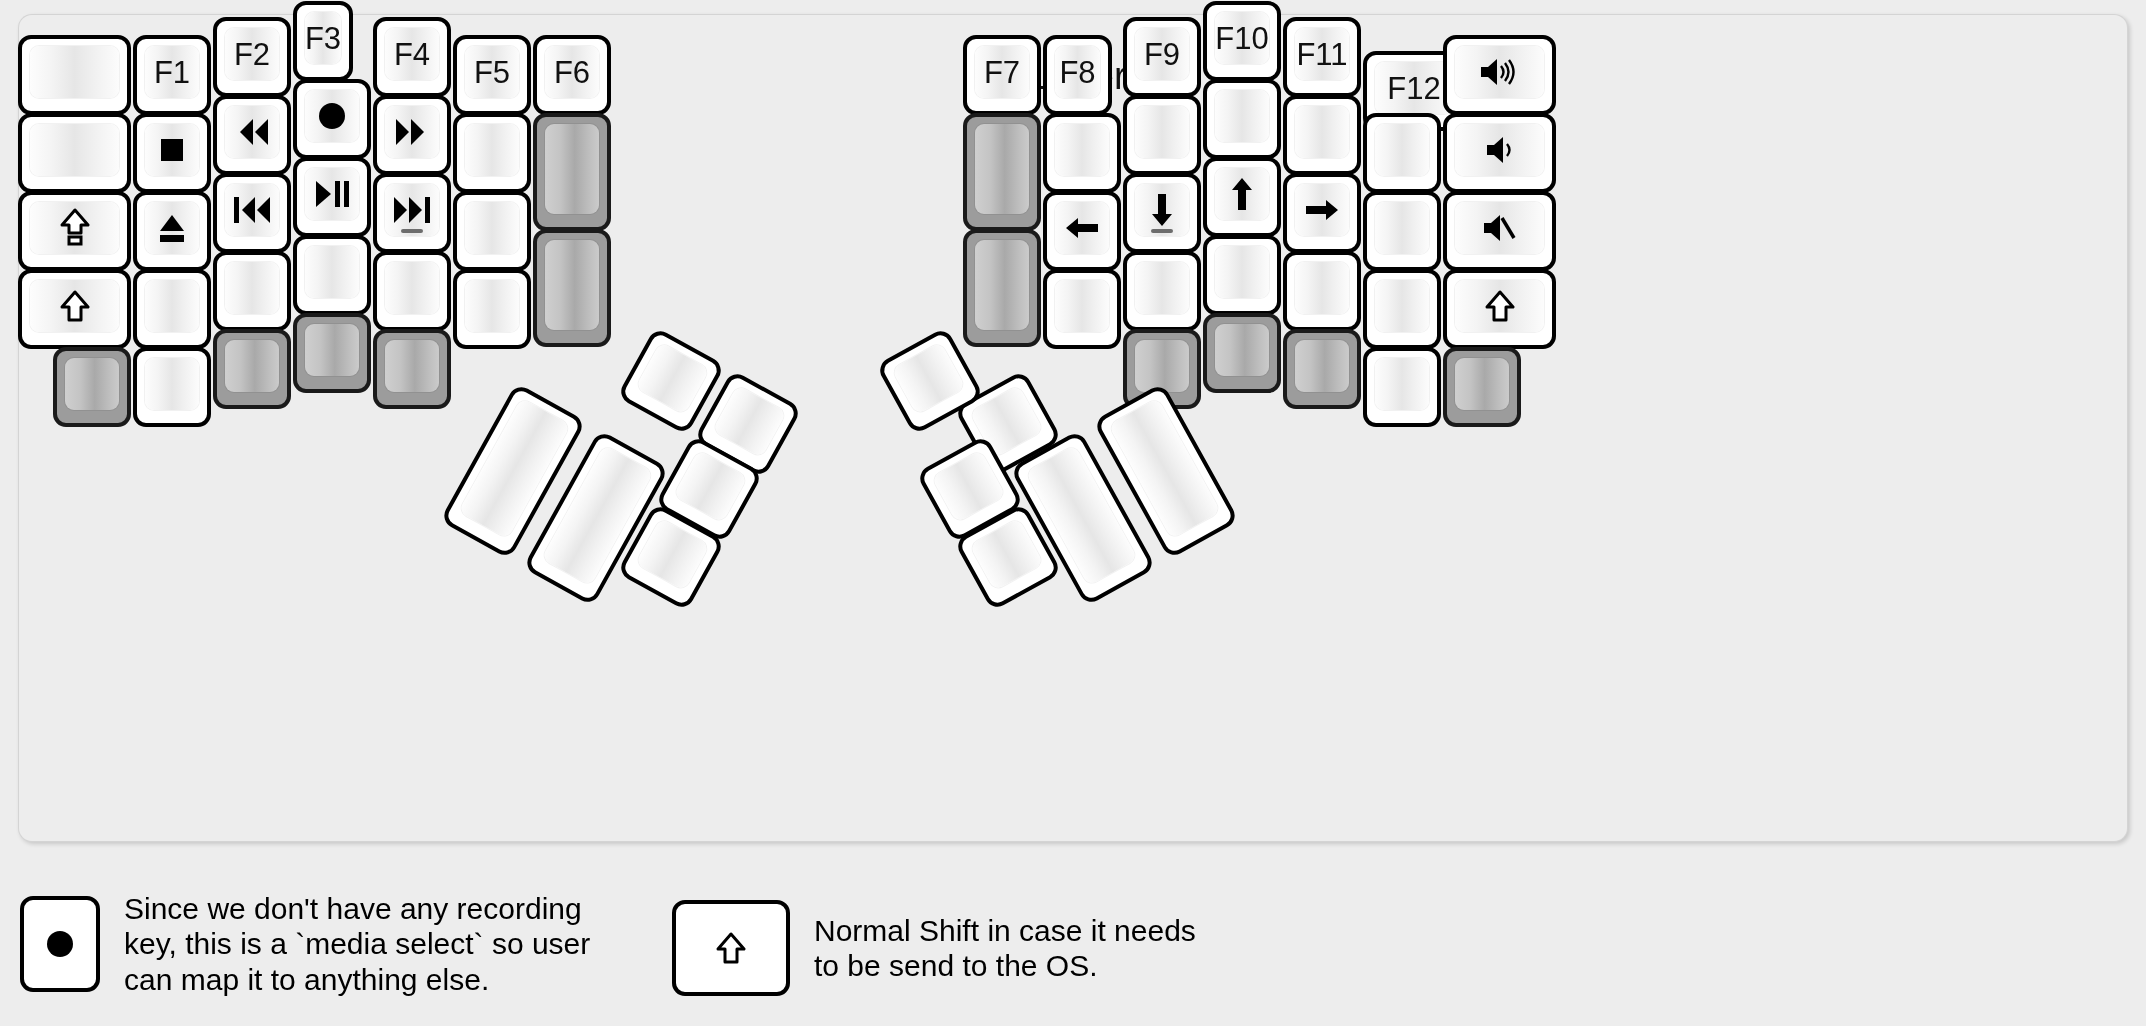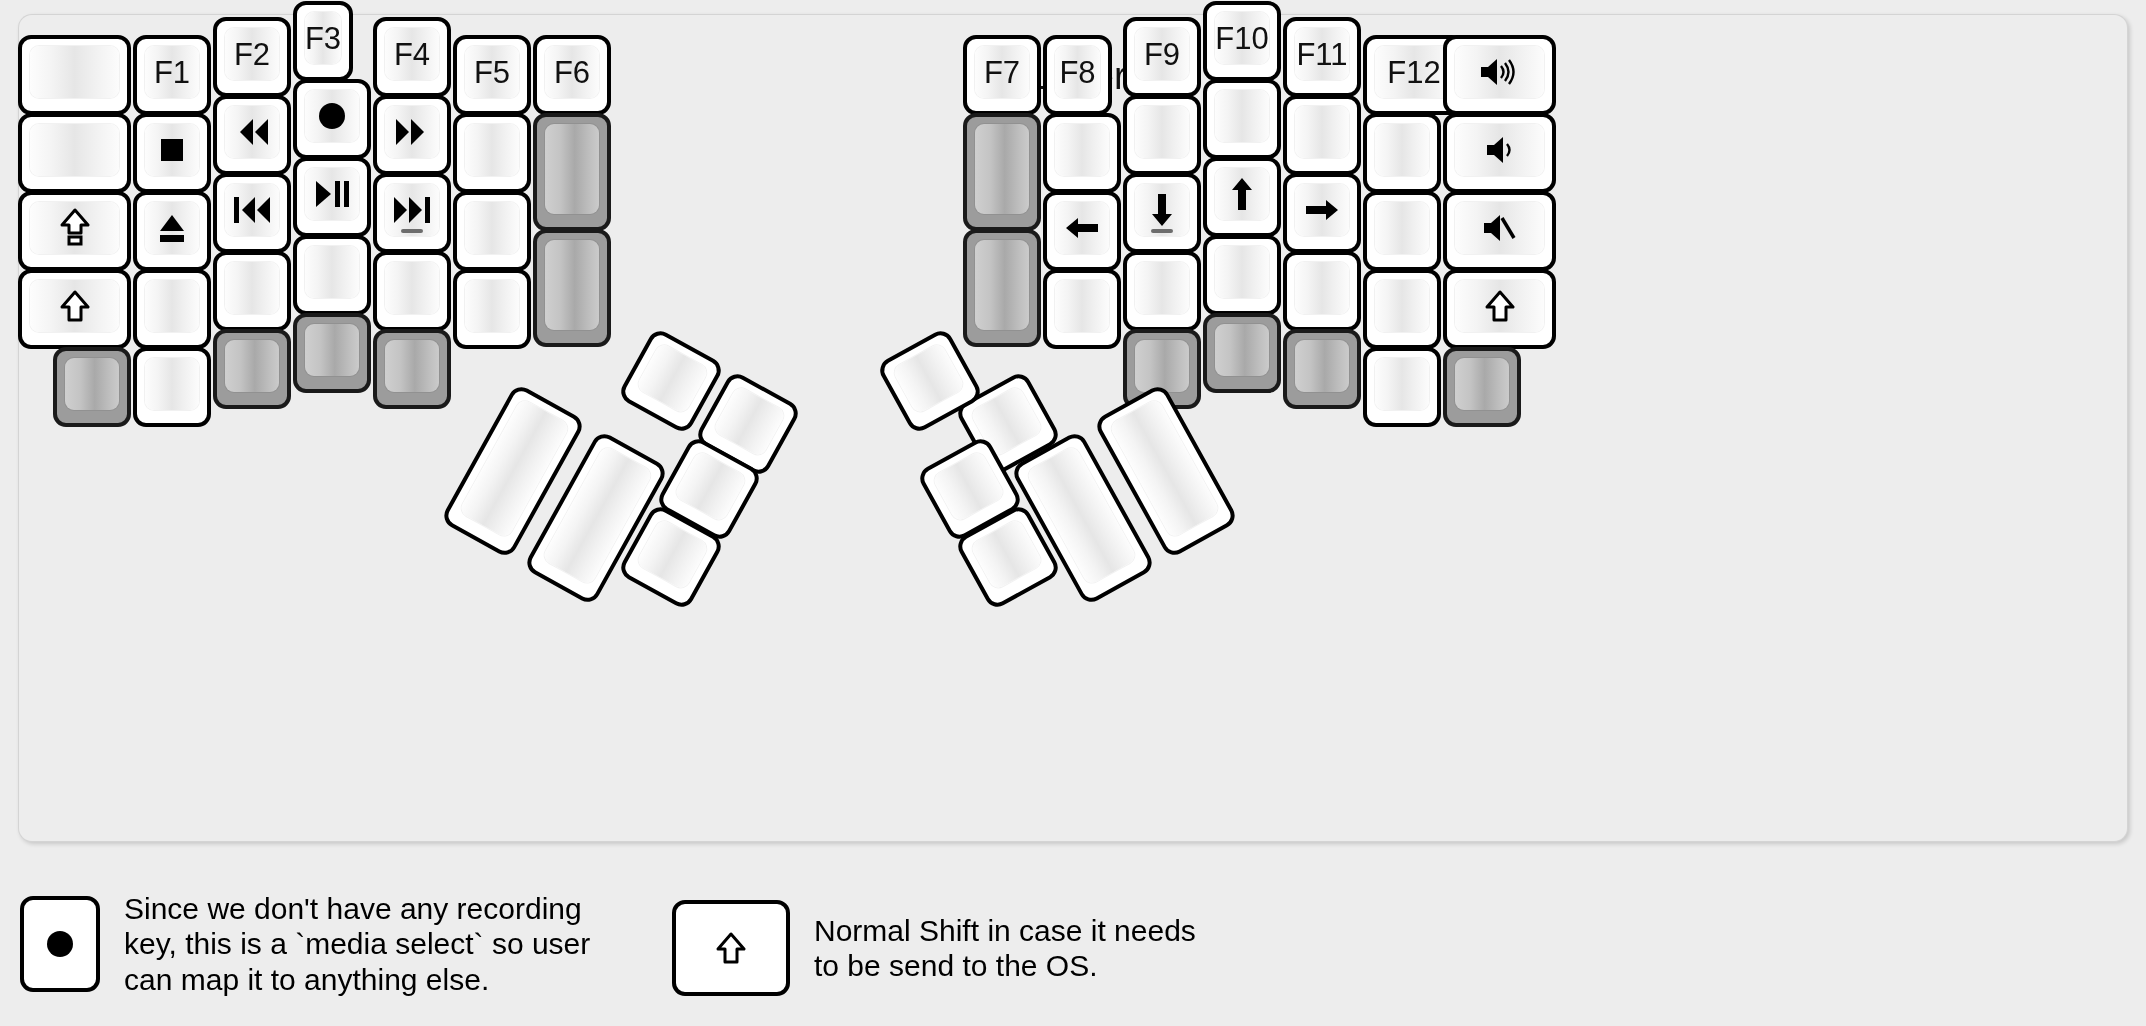--- a/index.html
+++ b/index.html
@@ -370,21 +370,21 @@
             </svg>
           </span>
         </div>
       </div>
       <div class="key" style="left: 1283px; top: 251px; width: 78px; height: 80px;">
         <div class="cap"></div>
       </div>
       <div class="key trans" style="left: 1283px; top: 329px; width: 78px; height: 80px;">
         <div class="cap"></div>
       </div>
-      <div class="key" style="left: 1363px; top: 35px; width: 102px; height: 80px;">
+      <div class="key" style="left: 1363px; top: 51px; width: 102px; height: 80px;">
         <div class="cap">
           <span class="lbl">F12</span>
         </div>
       </div>
       <div class="key" style="left: 1363px; top: 113px; width: 78px; height: 80px;">
         <div class="cap"></div>
       </div>
       <div class="key" style="left: 1363px; top: 191px; width: 78px; height: 80px;">
         <div class="cap"></div>
       </div>

